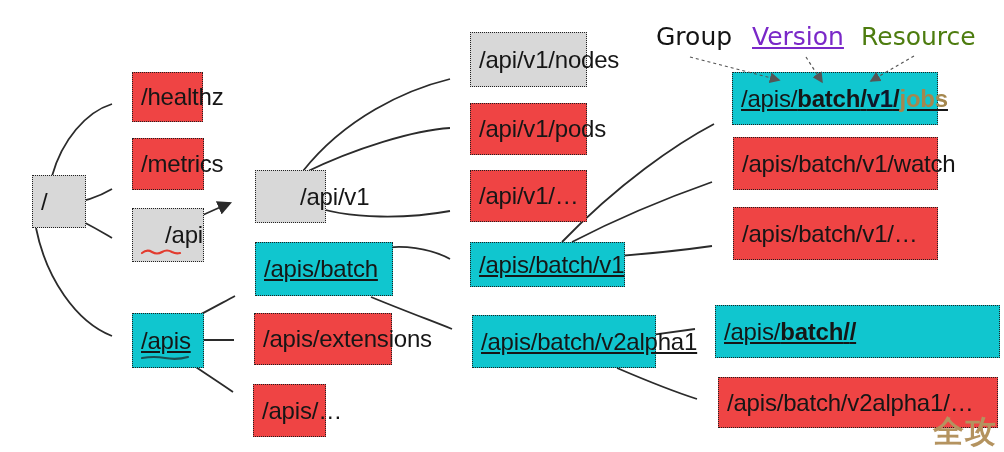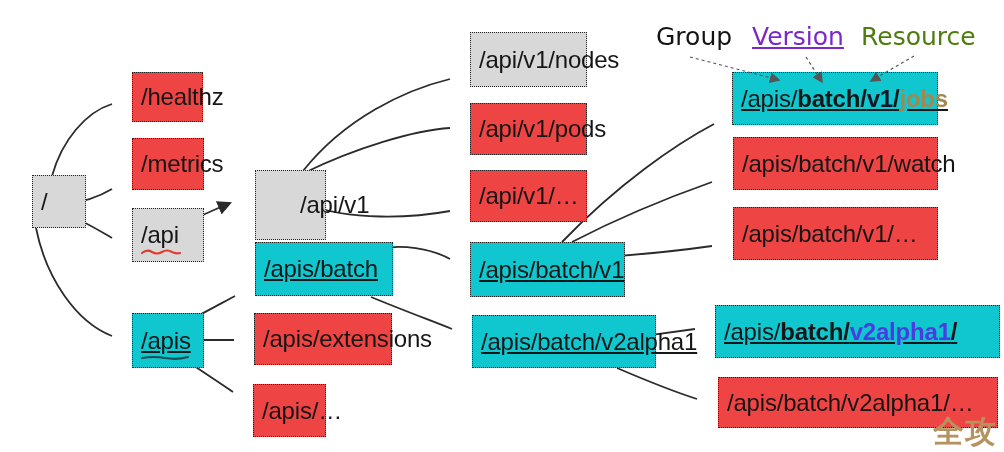--- a/index.html
+++ b/index.html
@@ -62,54 +62,54 @@
   <div id="nodes">
       <div class="node gray" style="left: 12px; top: 175px; width: 54px; height: 53px;">
         <span>/</span>
       </div>
       <div class="node plain" style="left: 112px; top: 72px; width: 71px; height: 50px;">
         <span>/healthz</span>
       </div>
       <div class="node plain" style="left: 112px; top: 138px; width: 72px; height: 52px;">
         <span>/metrics</span>
       </div>
-      <div class="node gray" style="left: 112px; top: 208px; width: 72px; height: 54px;">
+      <div class="node gray" style="left: 112px; top: 208px; width: 72px; height: 54px; justify-content: flex-end;">
         <span>/api</span>
         <svg class="useg" width="52" height="8">
           <path d="M 2,5 q 5,-4 10,-1 q 5,3 10,0 q 5,-3 10,0 q 4,2 8,1" stroke="#e23b2e" stroke-width="2.2" fill="none" stroke-linecap="round"></path>
         </svg>
       </div>
       <div class="node cyan" style="left: 112px; top: 313px; width: 72px; height: 55px;">
         <span>/apis</span>
         <svg class="useg" width="52" height="8">
           <path d="M 2,4 q 12,-2 23,0 q 12,2 23,-1" stroke="#1b5054" stroke-width="2.2" fill="none" stroke-linecap="round"></path>
         </svg>
       </div>
-      <div class="node gray" style="left: 235px; top: 170px; width: 71px; height: 70px; padding-left: 44px;">
+      <div class="node gray" style="left: 235px; top: 170px; width: 71px; height: 53px; padding-left: 44px;">
         <span>/api/v1</span>
       </div>
       <div class="node cyan" style="left: 235px; top: 242px; width: 138px; height: 54px;">
         <span>/apis/batch</span>
       </div>
       <div class="node plain" style="left: 234px; top: 313px; width: 138px; height: 52px;">
         <span>/apis/extensions</span>
       </div>
       <div class="node plain" style="left: 233px; top: 384px; width: 73px; height: 53px;">
         <span>/apis/…</span>
       </div>
       <div class="node gray" style="left: 450px; top: 32px; width: 117px; height: 55px;">
         <span>/api/v1/nodes</span>
       </div>
       <div class="node plain" style="left: 450px; top: 103px; width: 117px; height: 52px;">
         <span>/api/v1/pods</span>
       </div>
       <div class="node plain" style="left: 450px; top: 170px; width: 117px; height: 52px;">
         <span>/api/v1/…</span>
       </div>
-      <div class="node cyan" style="left: 450px; top: 242px; width: 155px; height: 55px;">
+      <div class="node cyan" style="left: 450px; top: 242px; width: 155px; height: 45px;">
         <span>/apis/batch/v1</span>
       </div>
       <div class="node cyan" style="left: 452px; top: 315px; width: 184px; height: 53px;">
         <span>/apis/batch/v2alpha1</span>
       </div>
       <div class="node cyan" style="left: 712px; top: 72px; width: 206px; height: 53px;">
         <span style="color: rgb(22, 22, 22);">/apis/</span>
         <span style="font-weight: bold; color: rgb(22, 22, 22);">batch</span>
         <span style="font-weight: bold; color: rgb(22, 22, 22);">/</span>
         <span style="font-weight: bold; color: #0f172a;">v1</span>
@@ -119,21 +119,20 @@
       <div class="node plain" style="left: 713px; top: 137px; width: 205px; height: 53px;">
         <span>/apis/batch/v1/watch</span>
       </div>
       <div class="node plain" style="left: 713px; top: 207px; width: 205px; height: 53px;">
         <span>/apis/batch/v1/…</span>
       </div>
       <div class="node cyan" style="left: 695px; top: 305px; width: 285px; height: 53px;">
         <span style="color: rgb(22, 22, 22);">/apis/</span>
         <span style="font-weight: bold; color: rgb(22, 22, 22);">batch</span>
         <span style="font-weight: bold; color: rgb(22, 22, 22);">/</span>
-        <span style="font-weight: bold; color: rgb(74, 60, 224);">v2alpha1</span>
         <span style="font-weight: bold; color: rgb(22, 22, 22);">/</span>
       </div>
       <div class="node plain" style="left: 698px; top: 377px; width: 280px; height: 51px;">
         <span>/apis/batch/v2alpha1/…</span>
       </div>
     </div>
   <div id="legend">
       <span class="legend-label" style="left: 656px; top: 22px; color: rgb(20, 20, 20);">Group</span>
       <span class="legend-label" style="left: 752px; top: 22px; color: rgb(122, 40, 200); text-decoration: underline;">Version</span>
       <span class="legend-label" style="left: 861px; top: 22px; color: #4d7c0f;">Resource</span>

